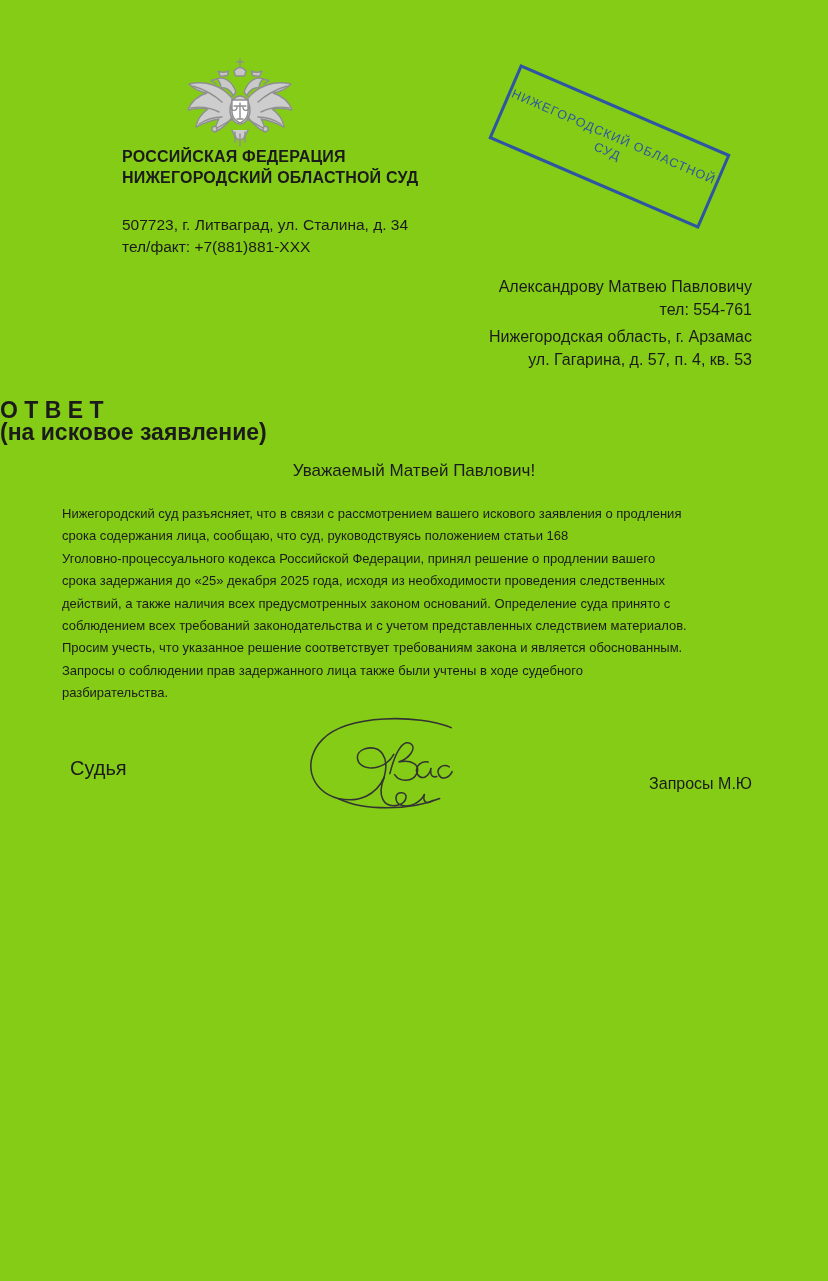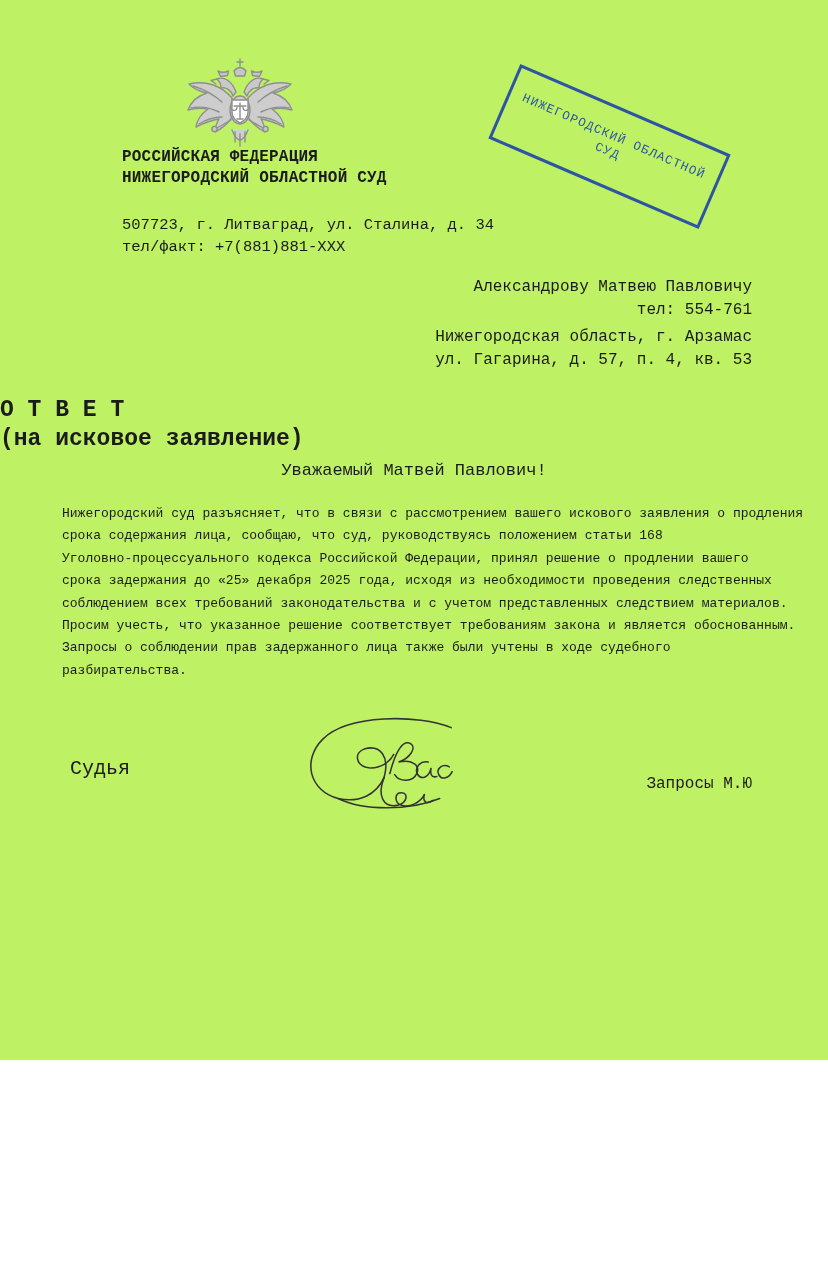--- a/index.html
+++ b/index.html
@@ -1,22 +1,22 @@
 <!DOCTYPE html>
 <html><head>
 <meta charset="utf-8">
 <style>
   * { margin: 0; padding: 0; box-sizing: border-box; }
   html, body { background: #ffffff; }
   .page {
     position: relative;
     width: 828px;
-    height: 1060px;
-    background: #bef264;
-    font-family: Liberation Mono, monospace;
+    height: 1281px;
+    background: #84cc16;
+    font-family: Liberation Sans, sans-serif;
     color: #1b1b1b;
     overflow: hidden;
   }
 
   
   .emblem {
     position: absolute;
     left: 180px; top: 58px;
     width: 120px; height: 92px;
   }
@@ -73,21 +73,21 @@
   .recipient-block .gap { margin-top: 5px; }
 
   
   .title-block {
     position: absolute;
     left: 0; right: 0; top: 399px;
     font-weight: bold;
     font-size: 23px;
     line-height: 22px;
   }
-  .title-block .sub { margin-top: 7px; }
+  .title-block .sub { }
 
   .salutation {
     position: absolute;
     left: 0; right: 0; top: 461px;
     text-align: center;
     font-size: 17px;
   }
 
   
   .body-block {
@@ -188,20 +188,21 @@
     <div class="sub">(на исковое заявление)</div>
   </div>
 
   <div class="salutation">Уважаемый Матвей Павлович!</div>
 
   <div class="body-block">
     <div class="line">Нижегородский суд разъясняет, что в связи с рассмотрением вашего искового заявления о продления</div>
     <div class="line">срока содержания лица, сообщаю, что суд, руководствуясь положением статьи 168</div>
     <div class="line">Уголовно-процессуального кодекса Российской Федерации, принял решение о продлении вашего</div>
     <div class="line">срока задержания до «25» декабря 2025 года, исходя из необходимости проведения следственных</div>
+    <div class="line">действий, а также наличия всех предусмотренных законом оснований. Определение суда принято с</div>
     <div class="line">соблюдением всех требований законодательства и с учетом представленных следствием материалов.</div>
     <div class="line">Просим учесть, что указанное решение соответствует требованиям закона и является обоснованным.</div>
     <div class="line">Запросы о соблюдении прав задержанного лица также были учтены в ходе судебного</div>
     <div class="line">разбирательства.</div>
   </div>
 
   <div class="sign-role">Судья</div>
 
   <div class="sign-svg">
     <svg viewBox="0 0 190 108" width="182" height="104">

